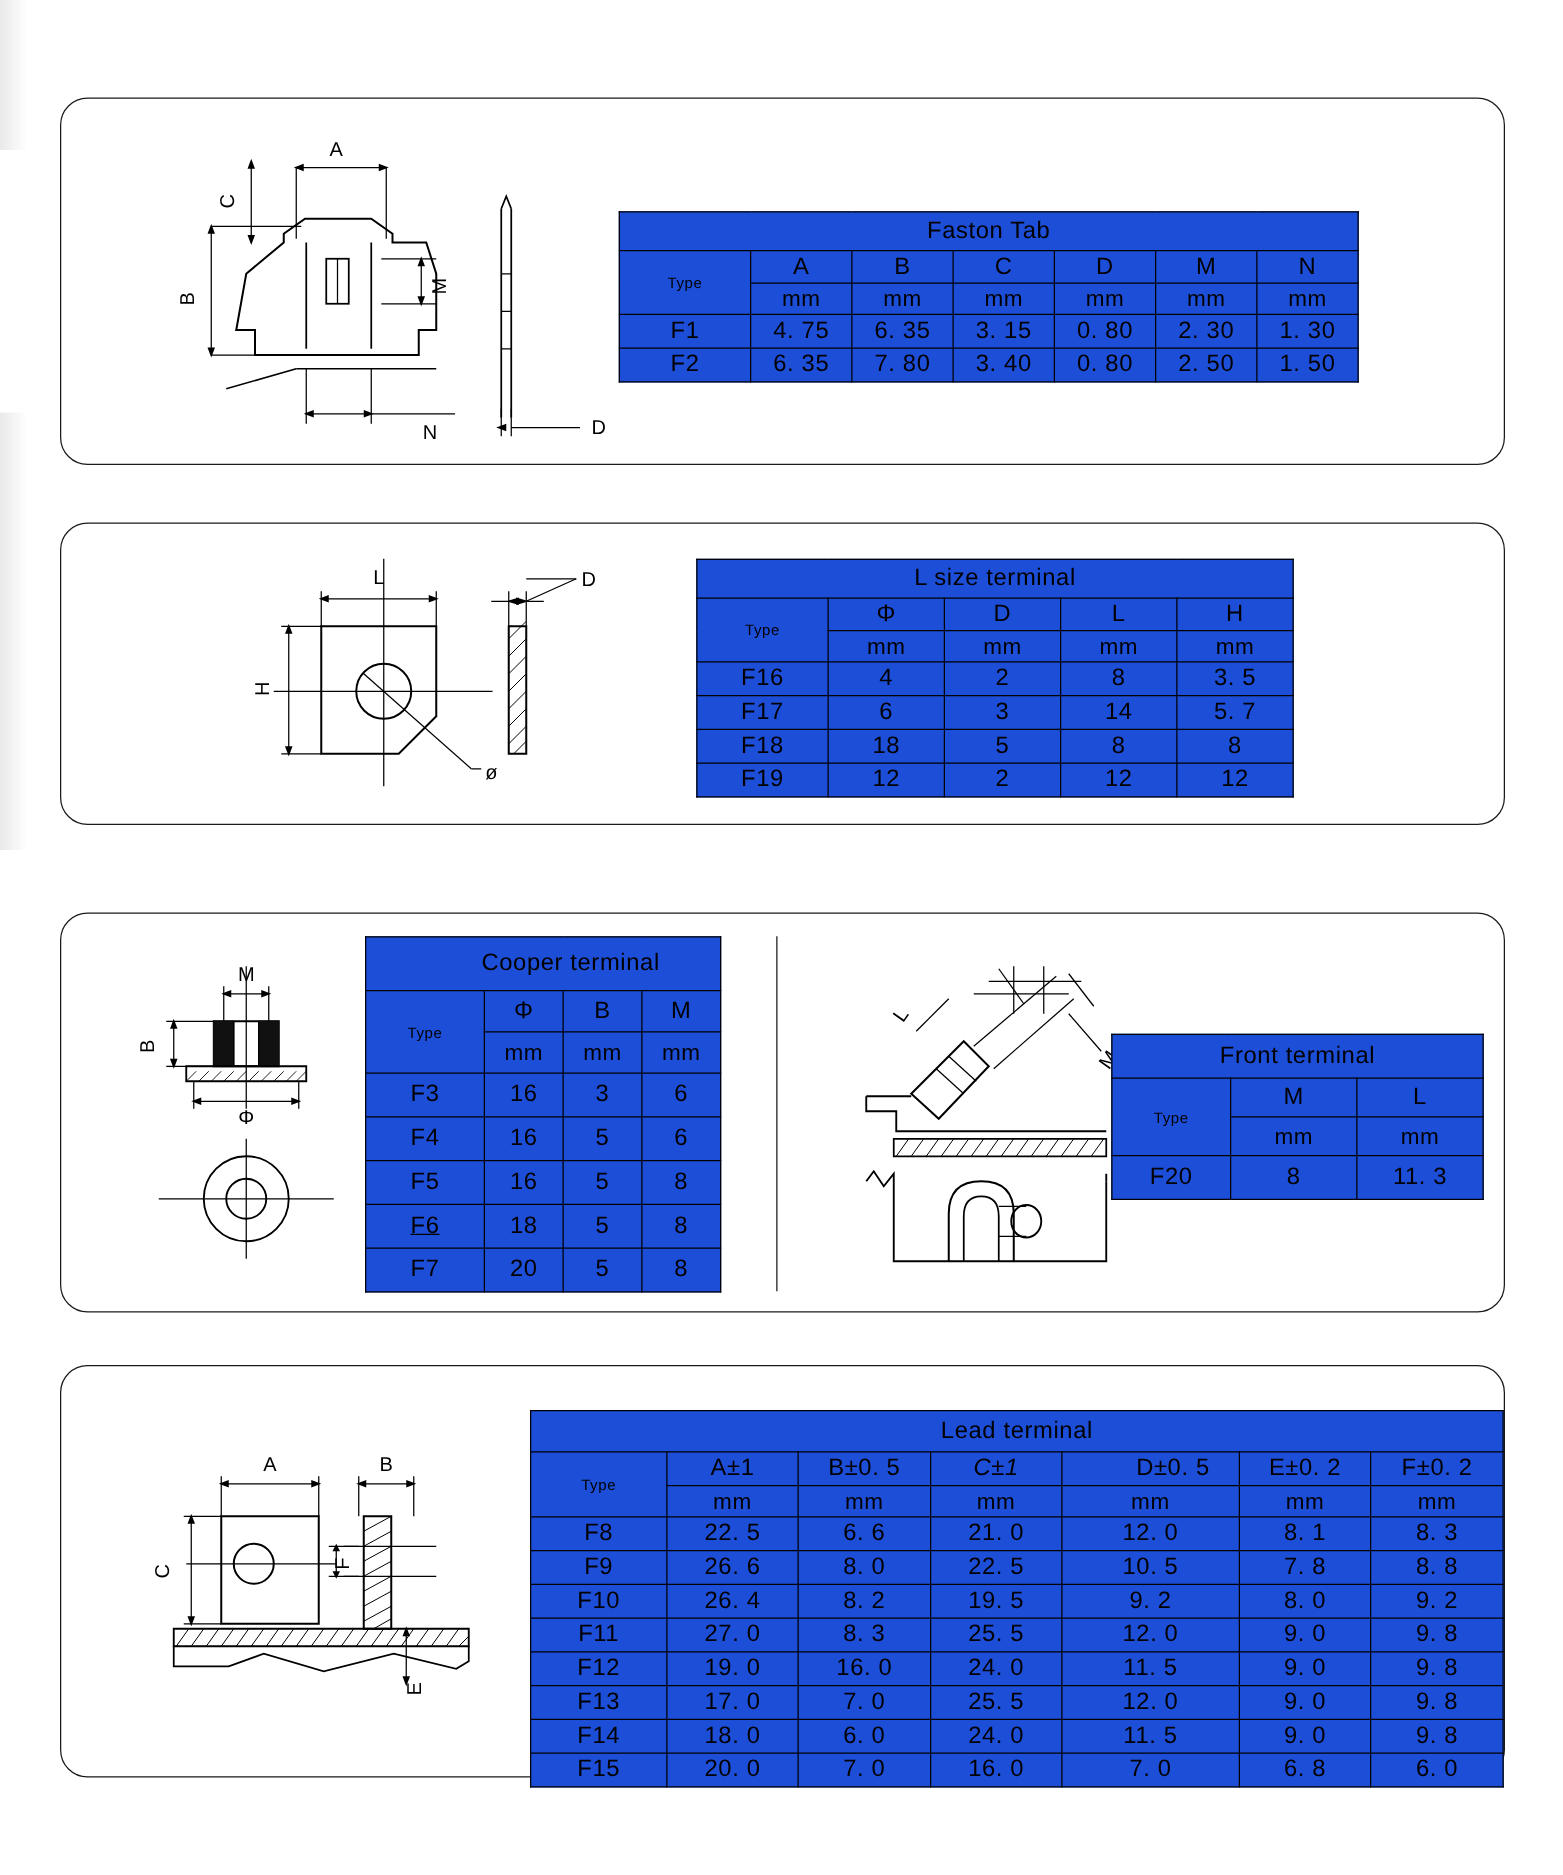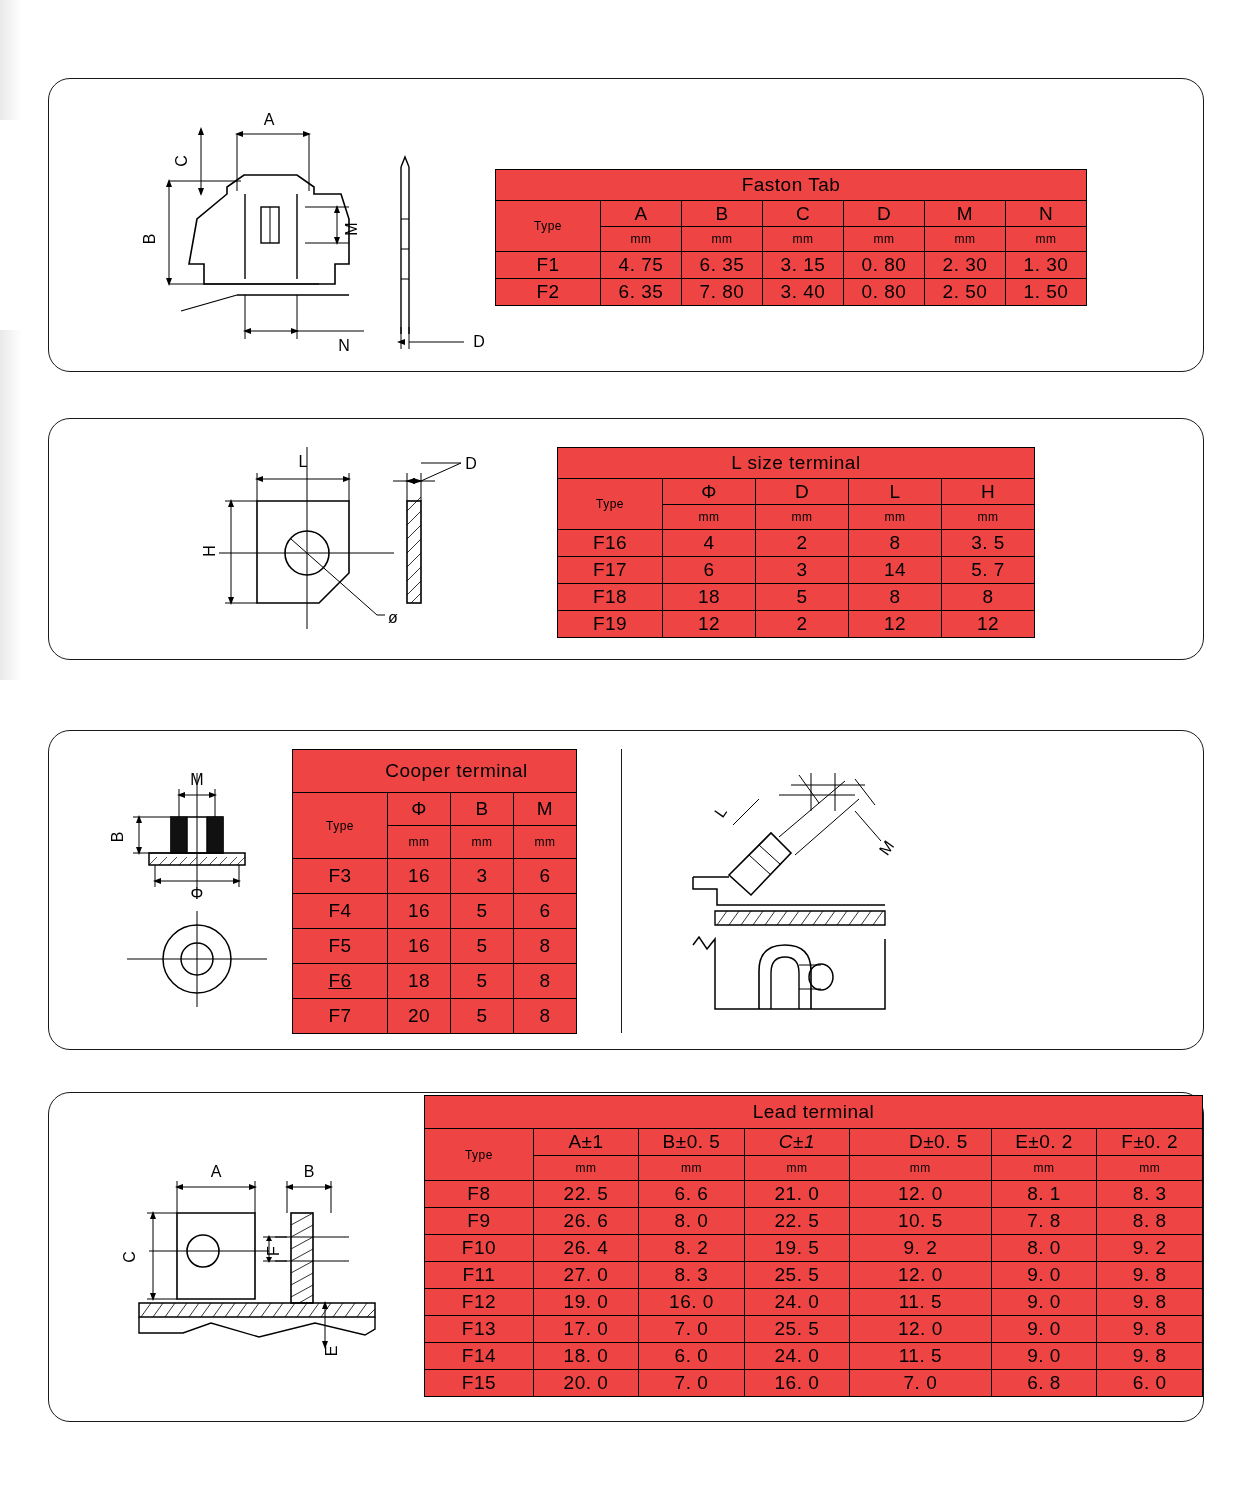--- a/index.html
+++ b/index.html
@@ -37,41 +37,41 @@
   }
   .panel-divider {
     position: absolute;
     width: 1px;
     background: #1a1a1a;
   }
   
   table.spec {
     border-collapse: collapse;
     font-family: "Liberation Sans", sans-serif;
-    background: #ef4444;
+    background: #1d4ed8;
   }
   table.spec th, table.spec td {
     border: 1px solid #000;
     text-align: center;
     vertical-align: middle;
     font-weight: normal;
     padding: 0;
     white-space: nowrap;
     letter-spacing: 0.5px;
   }
   .t-title {
     font-size: 19px;
     height: 30px;
   }
   .t-head {
     font-size: 19px;
     height: 25px;
   }
   .t-unit {
-    font-size: 12px;
+    font-size: 18px;
     height: 24px;
     margin-top: 12px;
   }
   .t-cell {
     font-size: 19px;
     height: 26px;
   }
   .t-type {
     font-size: 12px;
   }
@@ -460,20 +460,43 @@
         <path d="M100,250 L100,212 Q100,186 126,186 Q152,186 152,212 L152,250" stroke-width="1.6"></path>
         <path d="M112,250 L112,214 Q112,198 126,198 Q140,198 140,214 L140,250" stroke-width="1.4"></path>
         <ellipse cx="162" cy="218" rx="12" ry="13" stroke-width="1.5"></ellipse>
         <line x1="140" y1="206" x2="162" y2="206"></line>
         <line x1="140" y1="230" x2="162" y2="230"></line>
       </g>
       <text class="lbl" x="66" y="56" text-anchor="middle" transform="rotate(-55 66 56)">L</text>
       <text class="lbl" x="232" y="92" text-anchor="middle" transform="rotate(-55 232 92)">M</text>
     </svg>
 
+    <div style="position:absolute; left:840px; top:96px;">
+      <table class="spec">
+        <tbody>
+            <tr>
+          <td class="t-title" colspan="3" style="height:34px;">Front terminal</td>
+        </tr>
+        <tr>
+          <td class="t-head t-type" rowspan="2" style="width:94px;">Type</td>
+          <td class="t-head" style="width:100px;height:30px;">M</td>
+          <td class="t-head" style="width:100px;height:30px;">L</td>
+        </tr>
+        <tr>
+          <td class="t-unit" style="height:30px;">mm</td>
+          <td class="t-unit" style="height:30px;">mm</td>
+        </tr>
+        <tr>
+          <td class="t-cell" style="height:34px;">F20</td>
+          <td class="t-cell">8</td>
+          <td class="t-cell">11. 3</td>
+        </tr>
+      </tbody>
+        </table>
+    </div>
   </div>
 
   <div class="panel" style="left:48px; top:1092px; width:1156px; height:330px;">
 
     <svg style="position:absolute; left:70px; top:58px;" width="300" height="220" viewBox="0 0 300 220">
       <g class="dl" stroke-width="1">
 
         <line x1="58" y1="36" x2="136" y2="36"></line>
         <path d="M64,33 L56,36 L64,39" fill="#000" stroke="none"></path>
         <path d="M130,33 L138,36 L130,39" fill="#000" stroke="none"></path>
@@ -545,21 +568,21 @@
         <path d="M203,158 L206,150 L209,158" fill="#000" stroke="none"></path>
         <path d="M203,190 L206,198 L209,190" fill="#000" stroke="none"></path>
       </g>
       <text class="lbl" x="97" y="26" text-anchor="middle">A</text>
       <text class="lbl" x="190" y="26" text-anchor="middle">B</text>
       <text class="lbl" x="16" y="106" text-anchor="middle" transform="rotate(-90 16 106)">C</text>
       <text class="lbl" x="160" y="100" text-anchor="middle" transform="rotate(-90 160 100)">F</text>
       <text class="lbl" x="218" y="200" text-anchor="middle" transform="rotate(-90 218 200)">E</text>
     </svg>
 
-    <div style="position:absolute; left:375px; top:2px;">
+    <div style="position:absolute; left:375px; top:35px;">
       <table class="spec">
         <tbody>
             <tr>
           <td class="t-title" colspan="7" style="height:32px;">Lead terminal</td>
         </tr>
         <tr>
           <td class="t-head t-type" rowspan="2" style="width:110px;">Type</td>
           <td class="t-head" style="width:106px;height:26px;">A±1</td>
           <td class="t-head" style="width:106px;height:26px;">B±0. 5</td>
           <td class="t-head" style="width:106px;height:26px;font-style:italic;">C±1</td>

